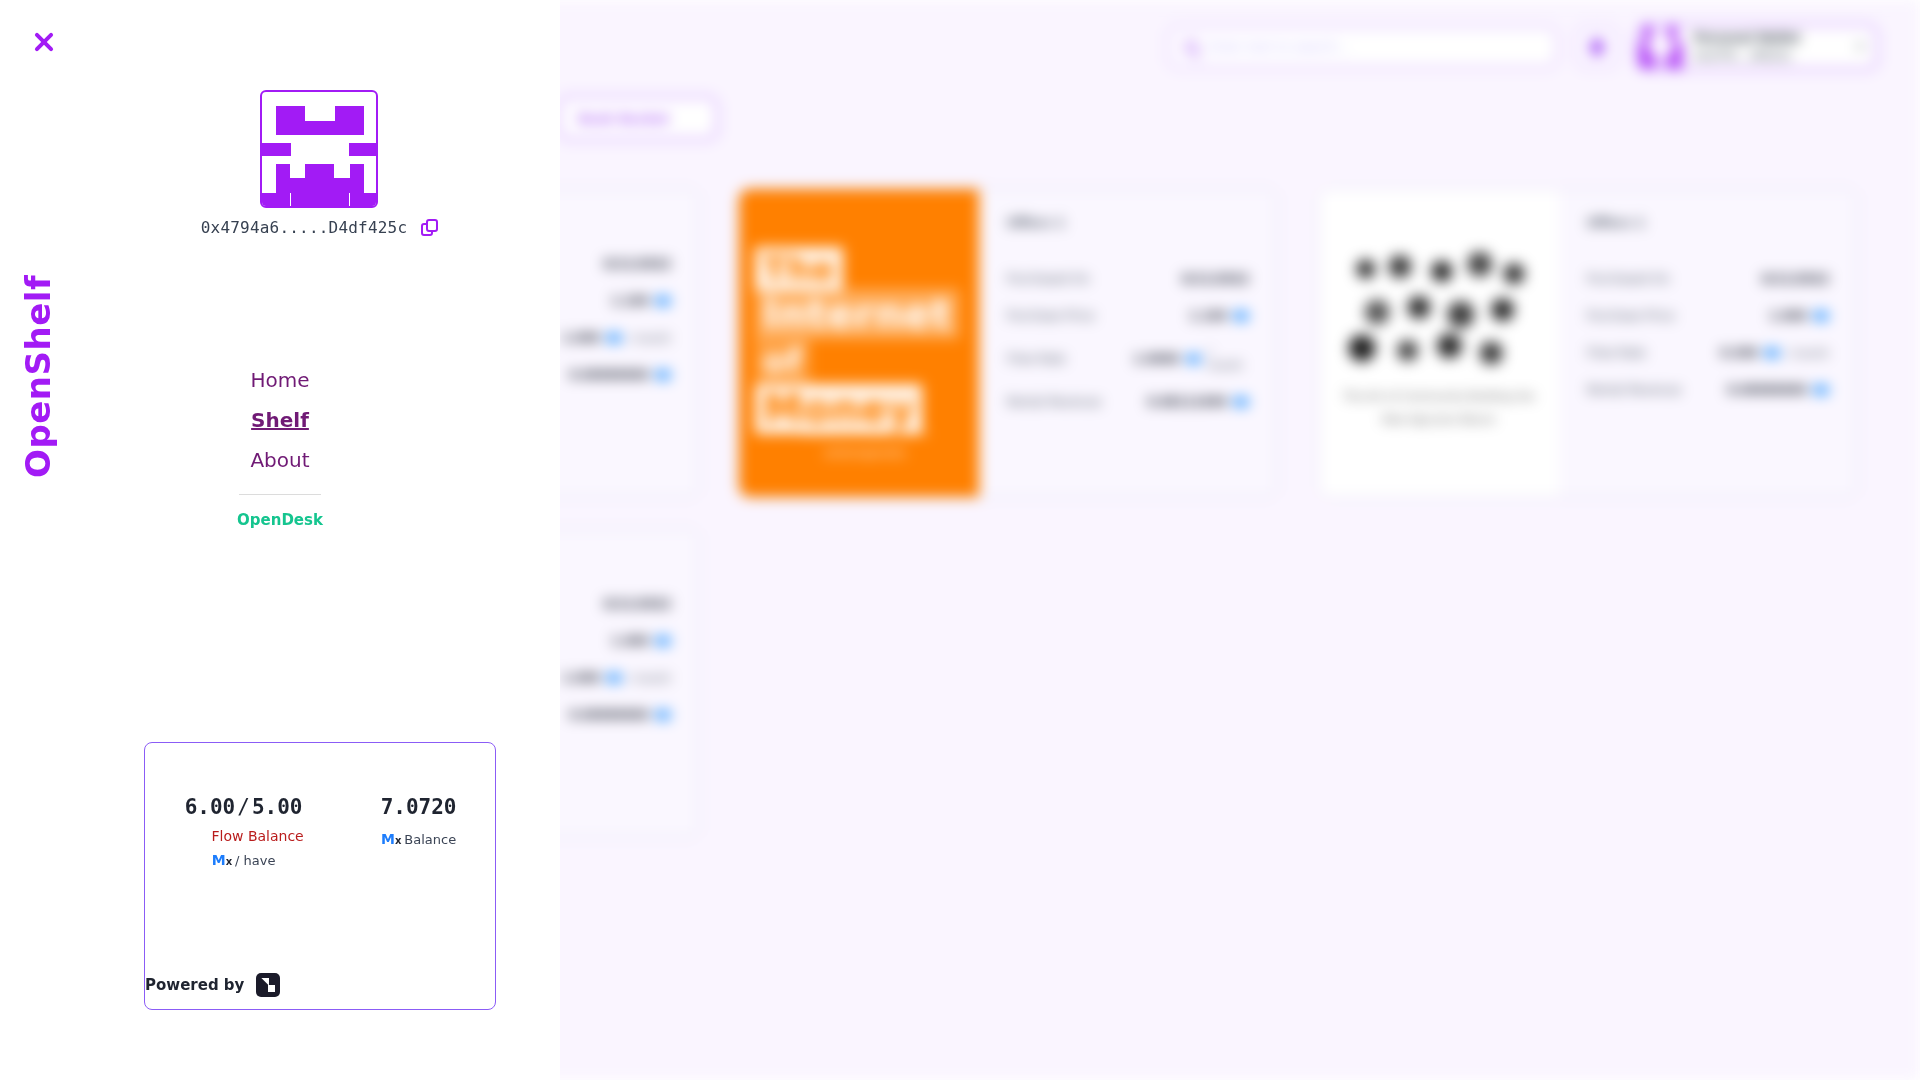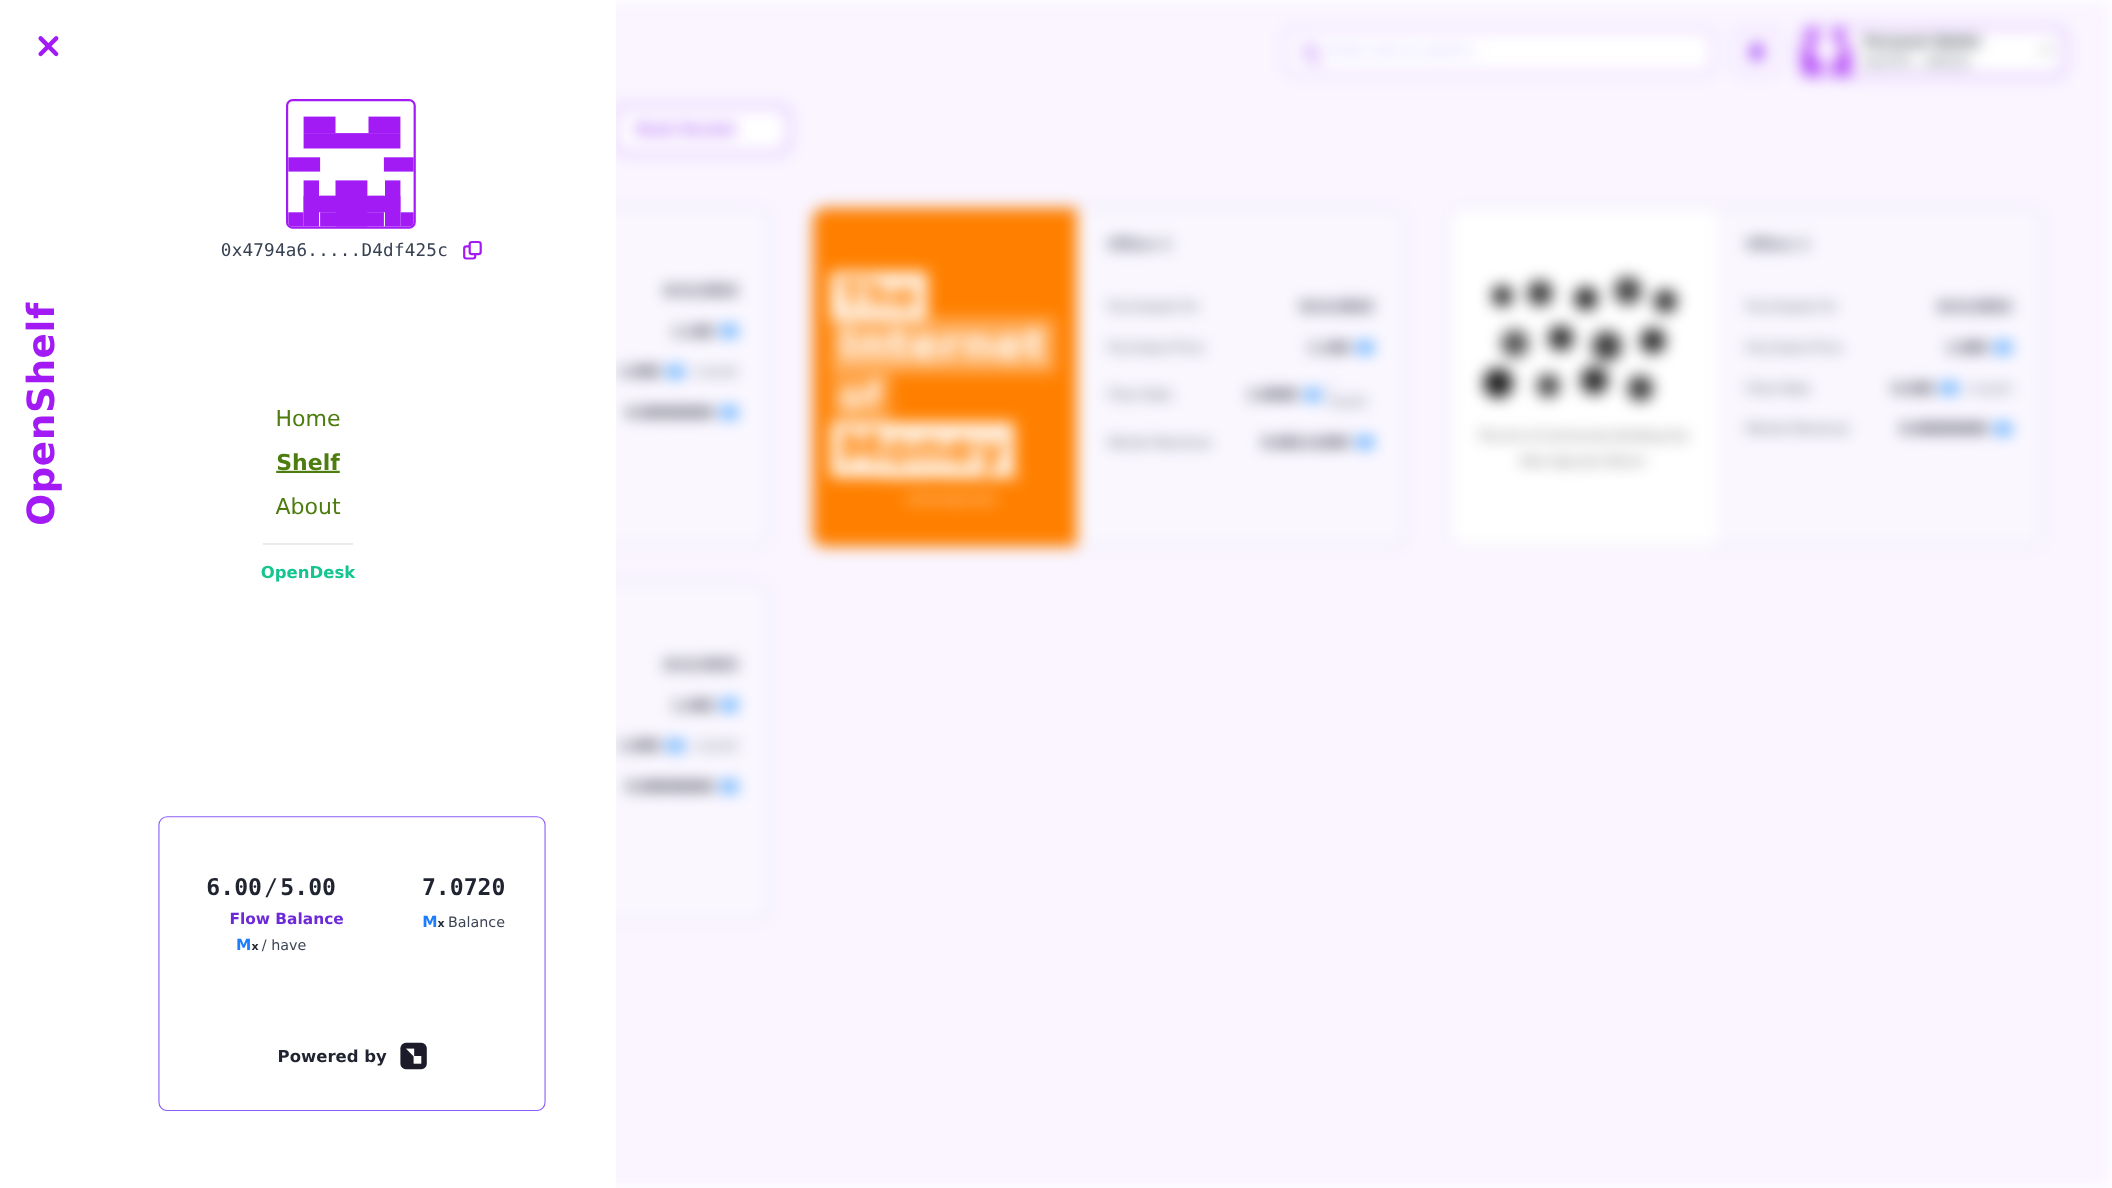--- a/index.html
+++ b/index.html
@@ -189,21 +189,21 @@
   #copy-icon .sq2 {
     position: absolute; left: 5px; top: 0; width: 12px; height: 13px;
     border: 2px solid #a21bf5; border-radius: 3px; background: #fff;
   }
 
   #nav {
     position: absolute; left: 140px; top: 360px; width: 280px;
     display: flex; flex-direction: column; align-items: center;
   }
   .nav-link {
-    font-size: 20px; color: #4d7c0f; cursor: pointer;
+    font-size: 20px; color: #701a75; cursor: pointer;
     padding: 8px 0; text-align: center; width: 100%;
   }
   .nav-link.active { font-weight: 800; text-decoration: underline; }
   #nav-divider {
     width: 82px; height: 1px; background: #dcdcdc; margin: 14px 0 8px 0;
   }
   #opendesk-link {
     font-size: 15px; color: #15c58f; font-weight: 600; cursor: pointer;
     padding: 8px 0;
   }
@@ -223,34 +223,34 @@
     position: absolute; left: 0; top: 52px; width: 100%;
     display: flex; justify-content: space-around; align-items: flex-start;
   }
   .stat { text-align: center; }
   .stat .big {
     font-family: "DejaVu Sans Mono", "Liberation Mono", monospace;
     font-size: 21px; font-weight: 700; color: #1f2430; letter-spacing: 0px;
     white-space: nowrap;
   }
   .stat .big .slash { font-weight: 400; padding: 0 2px; }
-  .stat .cap { margin-top: 9px; font-size: 14px; color: #6d28d9; font-weight: 700; margin-left: 28px; }
+  .stat .cap { margin-top: 9px; font-size: 14px; color: #b91c1c; font-weight: 400; margin-left: 28px; }
   .stat .cap2 {
     margin-top: 8px; font-size: 13px; color: #3b4455;
     display: flex; align-items: center; justify-content: center; gap: 4px;
   }
   .mx {
     display: inline-flex; align-items: baseline; gap: 1px;
     font-weight: 800; color: #1d7dfc; font-size: 14px; letter-spacing: -1px;
   }
   .mx .sub { font-size: 10px; color: #1f2430; font-weight: 700; }
 
   #powered {
-    position: absolute; left: 0; bottom: 37px; width: 100%;
-    display: flex; align-items: center; justify-content: center; gap: 12px;
+    position: absolute; left: 0; bottom: 12px; width: 100%;
+    display: flex; align-items: center; gap: 12px;
     font-size: 15px; font-weight: 800; color: #1f2430;
   }
   #powered-mark {
     width: 24px; height: 24px; border-radius: 5px; background: #1b1b2a;
     position: relative;
   }
   #powered-mark::before {
     content: ""; position: absolute; left: 5px; top: 5px;
     width: 8px; height: 8px; background: #ffffff;
     clip-path: polygon(0 0, 100% 0, 100% 100%);

